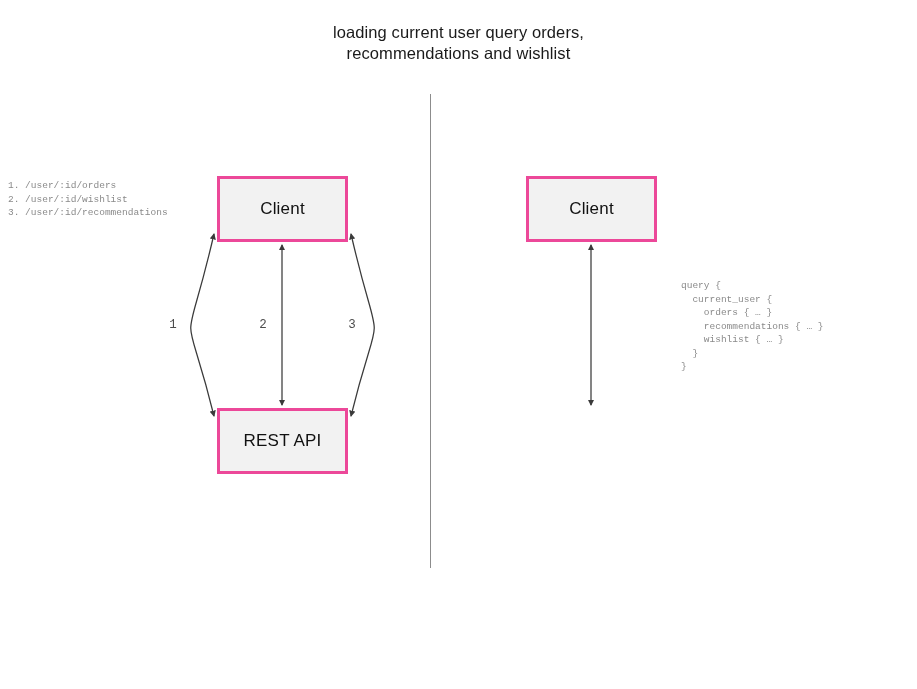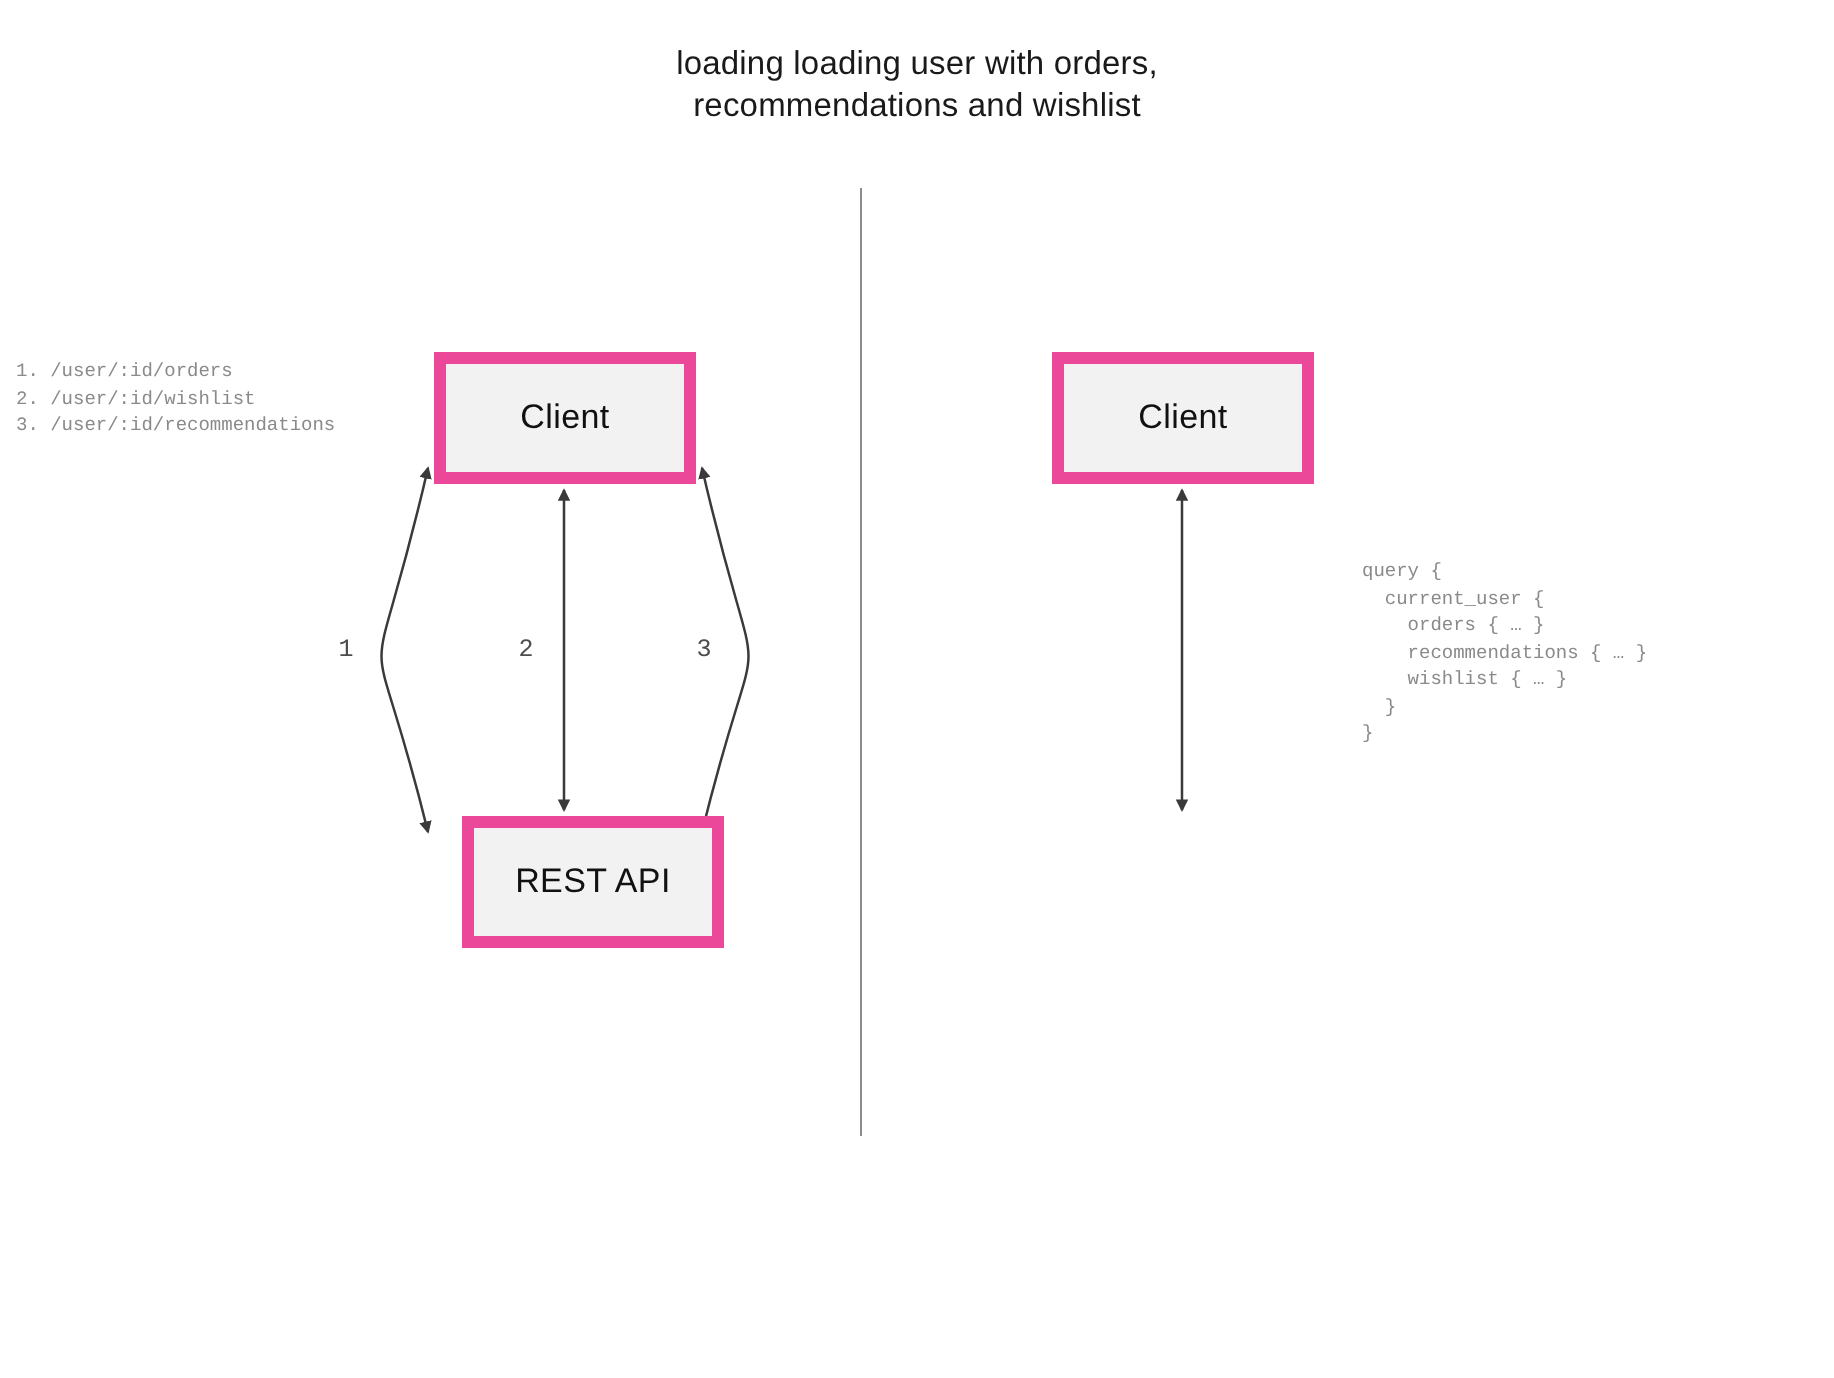--- a/index.html
+++ b/index.html
@@ -42,30 +42,30 @@
     width: 1px;
     height: 474px;
     background: #8c8c8c;
   }
 
   
   .node {
     position: absolute;
     box-sizing: border-box;
     background: #f2f2f2;
-    border: 6px solid #ec4899;
+    border: 3px solid #ec4899;
     display: flex;
     align-items: center;
     justify-content: center;
     font-size: 17px;
     color: #111111;
     letter-spacing: 0.2px;
   }
   .node-client-rest   { left: 217px; top: 176px; width: 131px; height: 66px; }
-  .node-rest-api      { left: 231px; top: 408px; width: 131px; height: 66px; }
+  .node-rest-api      { left: 217px; top: 408px; width: 131px; height: 66px; }
   .node-client-gql    { left: 526px; top: 176px; width: 131px; height: 66px; }
   .node-graphql-api   { left: 526px; top: 408px; width: 131px; height: 66px; }
 
   
   .arrow-layer {
     position: absolute;
     left: 0;
     top: 0;
     width: 917px;
     height: 689px;
@@ -95,21 +95,21 @@
     white-space: pre;
   }
   .rest-endpoints { left: 8px;   top: 179px; }
   .gql-query      { left: 665px; top: 279px; margin-left: 16px; }
 </style>
 </head>
 <body>
 
 <div id="diagram-root">
 
-  <div class="title">loading loading user with orders,
+  <div class="title">loading current user query orders,
 recommendations and wishlist</div>
 
   <div class="divider"></div>
 
   <svg class="arrow-layer" viewBox="0 0 917 689" xmlns="http://www.w3.org/2000/svg">
     <defs>
       <marker id="ah-up" viewBox="0 0 10 10" refX="8.5" refY="5" markerWidth="5" markerHeight="5" orient="auto-start-reverse">
         <path d="M 0 0 L 10 5 L 0 10 z" fill="#3a3a3a"></path>
       </marker>
     </defs>

